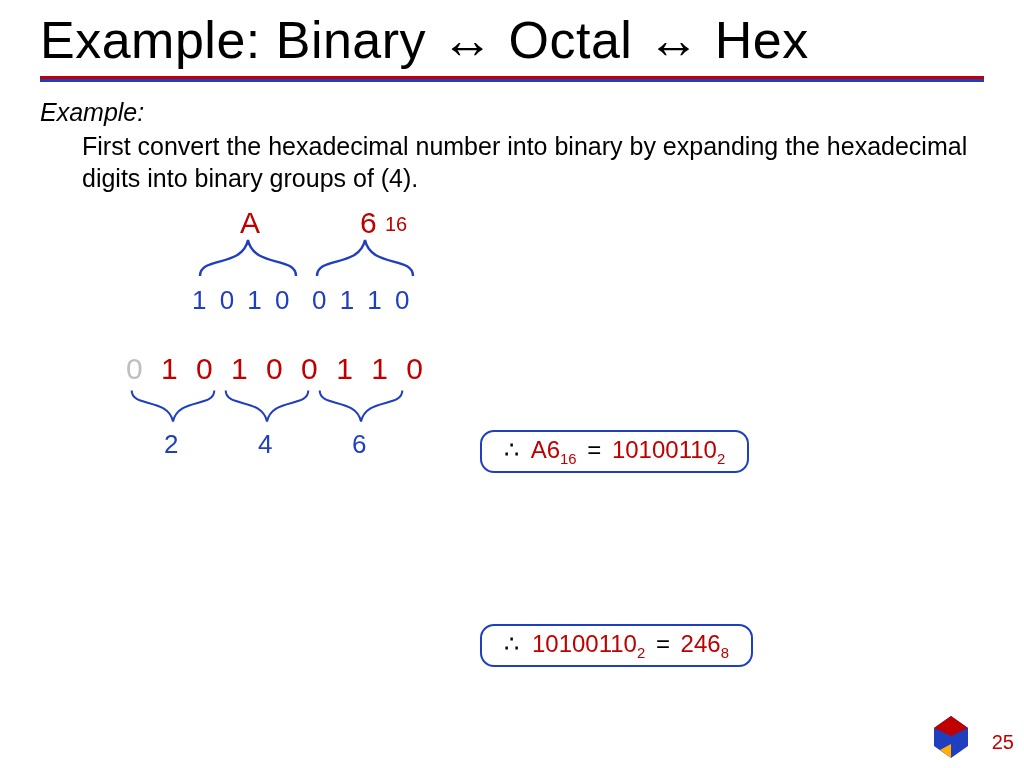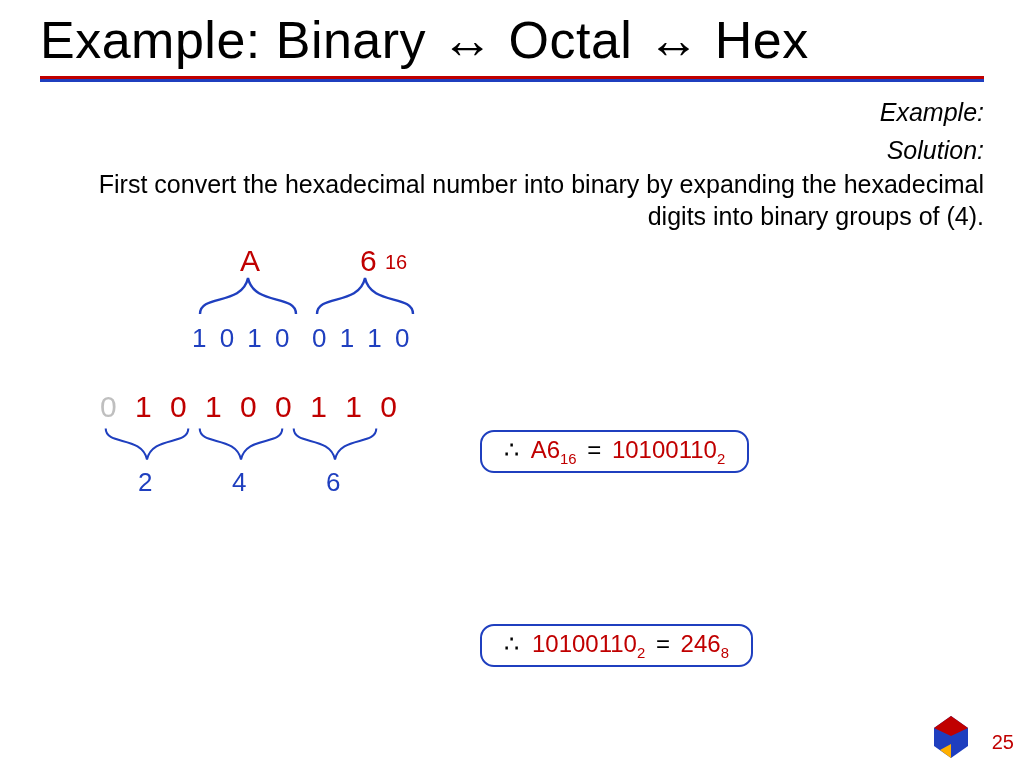--- a/index.html
+++ b/index.html
@@ -26,21 +26,20 @@
     height: 6px;
     width: 100%;
     margin-bottom: 14px;
   }
   .rule .r1 { height: 3px; background: #c00000; }
   .rule .r2 { height: 3px; background: #1f3fbf; }
 
   .body-text {
     font-size: 25px;
     line-height: 1.28;
-    text-align: right;
   }
   .lbl {
     font-style: italic;
     margin: 6px 0 2px 0;
   }
   .indent {
     margin-left: 42px;
     margin-bottom: 10px;
   }
   sub { font-size: 0.62em; vertical-align: sub; }
@@ -87,21 +86,21 @@
     color: #c00000;
   }
   .result-box .therefore { color: #000; margin-right: 6px; }
   .result-box .equals { color: #000; margin: 0 4px; }
   .res1 { left: 480px; top: 430px; }
 
   
   .diagram2 {
     position: relative;
     height: 130px;
-    margin-left: 60px;
+    margin-left: 86px;
     margin-top: 6px;
   }
   .bits2 {
     position: absolute;
     top: 0;
     font-size: 30px;
     letter-spacing: 5px;
   }
   .bits2 span { color: #c00000; }
   .bits2 .pad { color: #bfbfbf; }
@@ -148,21 +147,20 @@
 <div class="slide">
   <h1 class="title">Example: Binary ↔ Octal ↔ Hex</h1>
   <div class="rule">
     <div class="r1"></div>
       <div class="r2"></div>
   </div>
 
   <div class="body-text">
     <div class="lbl"><span>Example</span>:</div>
 
-    <div class="lbl"><span>Solution</span>:</div>
     <div class="indent">First convert the hexadecimal number into binary by expanding the hexadecimal digits into binary groups of (4).</div>
 
     <div class="diagram1">
       <div class="hexA">A</div>
       <div class="hex6">6</div>
       <div class="hexsub">16</div>
 
       <div class="brace braceA">
         <svg viewBox="0 0 100 40">
             <path d="M2 38 C2 18 44 30 50 2 C56 30 98 18 98 38" fill="none" stroke="#1f3fbf" stroke-width="2.4"></path>

